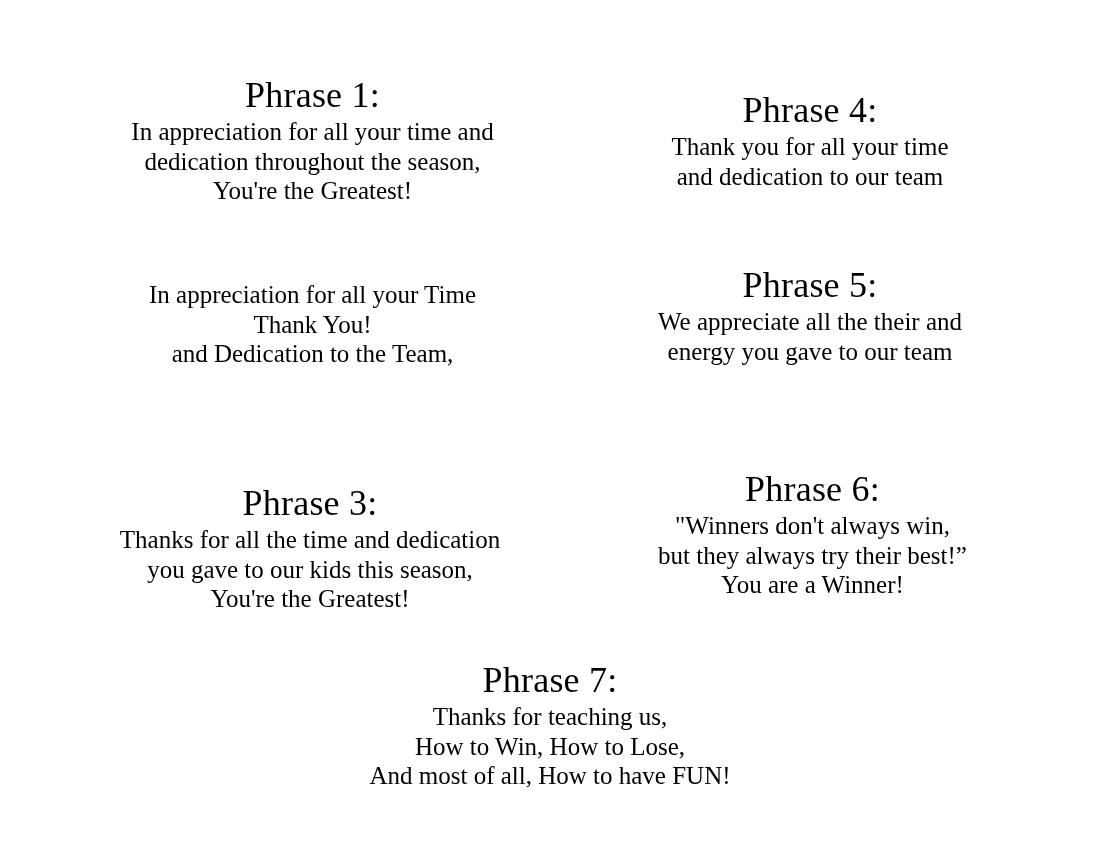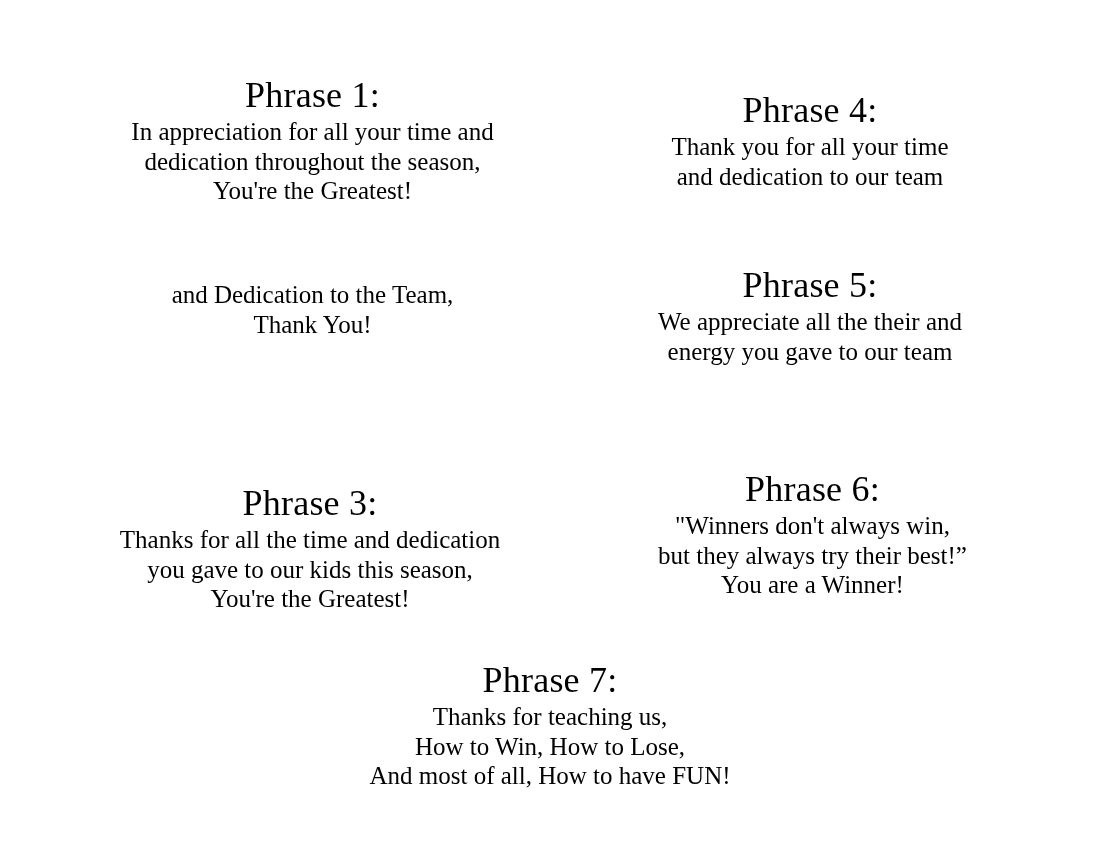--- a/index.html
+++ b/index.html
@@ -54,22 +54,23 @@
   <div class="phrase-title">Phrase 1:</div>
   <div class="phrase-lines">
     <div>In appreciation for all your time and</div>
     <div>dedication throughout the season,</div>
     <div>You're the Greatest!</div>
   </div>
 </div>
 
 <div class="phrase" id="phrase-2">
   <div class="phrase-lines">
+    <div>In appreciation for all your Time</div>
+    <div>Thank You!</div>
     <div>and Dedication to the Team,</div>
-    <div>Thank You!</div>
   </div>
 </div>
 
 <div class="phrase" id="phrase-3">
   <div class="phrase-title">Phrase 3:</div>
   <div class="phrase-lines">
     <div>Thanks for all the time and dedication</div>
     <div>you gave to our kids this season,</div>
     <div>You're the Greatest!</div>
   </div>

